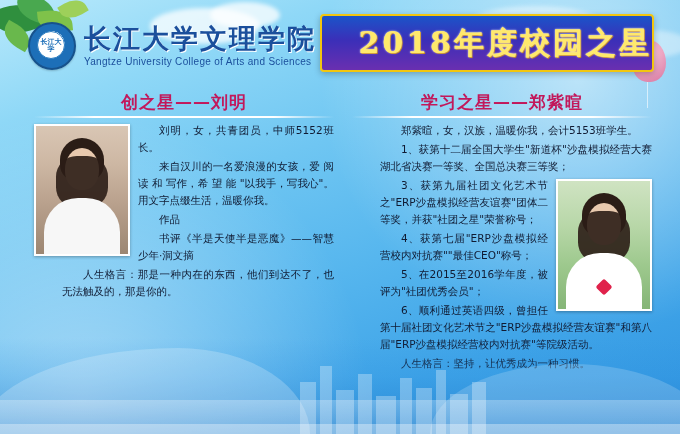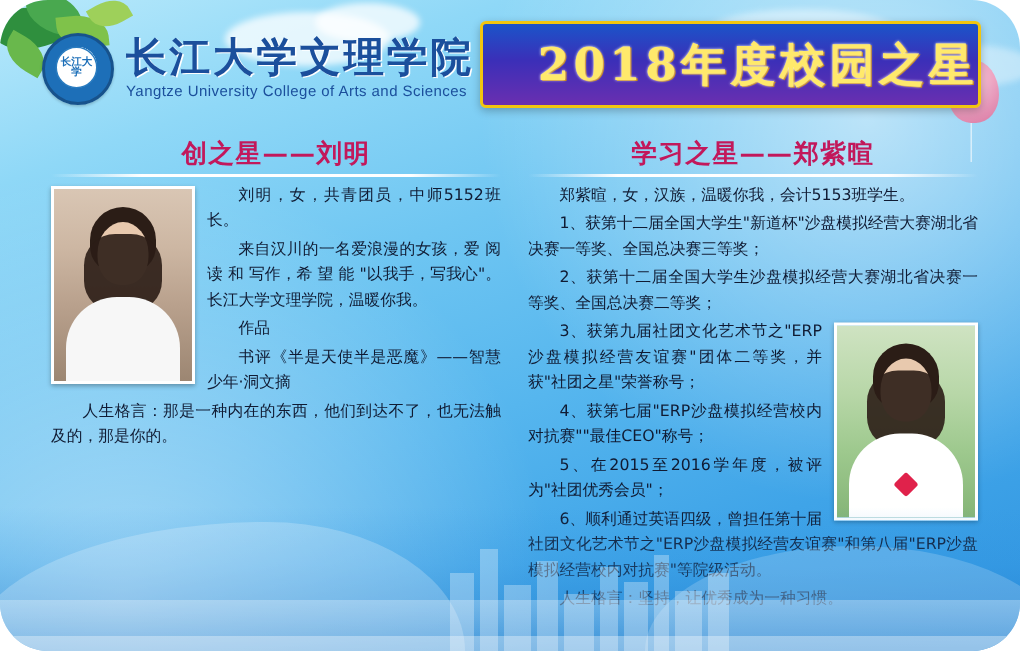--- a/index.html
+++ b/index.html
@@ -7,21 +7,20 @@
     width:680px;height:434px;overflow:hidden;
     font-family:"Liberation Sans","DejaVu Sans",sans-serif;
     background:#ffffff;
   }
   .poster{
     position:relative;width:680px;height:434px;overflow:hidden;
     background:
       radial-gradient(circle at 85% 18%, rgba(255,255,255,0.55) 0%, rgba(255,255,255,0) 38%),
       radial-gradient(circle at 12% 92%, rgba(255,255,255,0.45) 0%, rgba(255,255,255,0) 40%),
       linear-gradient(160deg,#b8e9fb 0%, #8fd8f7 18%, #6fc6f2 38%, #56b6ee 58%, #3fa4e8 78%, #2f93e0 100%);
-    border-radius: 32px;
   }
   
   .cloud{position:absolute;background:rgba(255,255,255,0.75);border-radius:50%;filter:blur(2px);}
   .c1{width:110px;height:36px;left:150px;top:8px;}
   .c2{width:70px;height:26px;left:210px;top:2px;}
   .c3{width:130px;height:34px;left:470px;top:6px;opacity:.55;}
   .c4{width:90px;height:28px;left:600px;top:30px;opacity:.5;}
 
   
   .leaf{position:absolute;border-radius:0 70% 0 70%;}
@@ -112,21 +111,21 @@
 
   
   .col{
     position:absolute;top:122px;width:300px;
     font-family:"DejaVu Sans","Liberation Sans",sans-serif;
     font-size:10.5px;line-height:1.62;color:#101b33;
   }
   .col.left{left:34px;}
   .col.right{left:352px;}
   .col p{margin:0 0 2px 0;text-align:justify;}
-  .indent{text-indent:2em;}
+  .indent{text-indent:2em;padding-left:28px;}
 
   .photo{
     float:left;width:92px;height:128px;margin:2px 8px 4px 0;
     border:2px solid #ffffff;box-shadow:0 1px 3px rgba(0,0,0,.3);
     background:linear-gradient(180deg,#d9c6b4 0%, #cdb7a3 30%, #b9a18d 60%, #9c8672 100%);
     position:relative;overflow:hidden;
   }
   .photo.right-photo{float:right;margin:2px 0 4px 8px;
     background:linear-gradient(180deg,#cfe3c2 0%, #b8d7a8 35%, #9ec98e 65%, #85b577 100%);}
   
@@ -178,30 +177,29 @@
   <div class="rule right"></div>
 
   <div class="col left">
     <div class="photo">
       <div class="ph-hair"></div>
       <div class="ph-head"></div>
       <div class="ph-hair2"></div>
       <div class="ph-body"></div>
     </div>
     <p class="indent">刘明，女，共青团员，中师5152班长。</p>
-    <p class="indent">来自汉川的一名爱浪漫的女孩，爱 阅读 和 写作，希 望 能 "以我手，写我心"。长江大学文理学院，温暖你我。</p>
+    <p class="indent">来自汉川的一名爱浪漫的女孩，爱 阅读 和 写作，希 望 能 "以我手，写我心"。用文字点缀生活，温暖你我。</p>
     <p class="indent">作品</p>
     <p class="indent">书评《半是天使半是恶魔》——智慧少年·洞文摘</p>
     <p class="indent">人生格言：那是一种内在的东西，他们到达不了，也无法触及的，那是你的。</p>
   </div>
 
   <div class="col right">
     <p class="indent">郑紫暄，女，汉族，温暖你我，会计5153班学生。</p>
     <p class="indent">1、获第十二届全国大学生"新道杯"沙盘模拟经营大赛湖北省决赛一等奖、全国总决赛三等奖；</p>
-    <p class="indent">2、获第十二届全国大学生沙盘模拟经营大赛湖北省决赛一等奖、全国总决赛二等奖；</p>
     <div class="photo right-photo">
       <div class="ph-hair"></div>
       <div class="ph-head"></div>
       <div class="ph-hair2"></div>
       <div class="ph-body green"></div>
       <div class="ph-heart"></div>
     </div>
     <p class="indent">3、获第九届社团文化艺术节之"ERP沙盘模拟经营友谊赛"团体二等奖，并获"社团之星"荣誉称号；</p>
     <p class="indent">4、获第七届"ERP沙盘模拟经营校内对抗赛""最佳CEO"称号；</p>
     <p class="indent">5、在2015至2016学年度，被评为"社团优秀会员"；</p>

